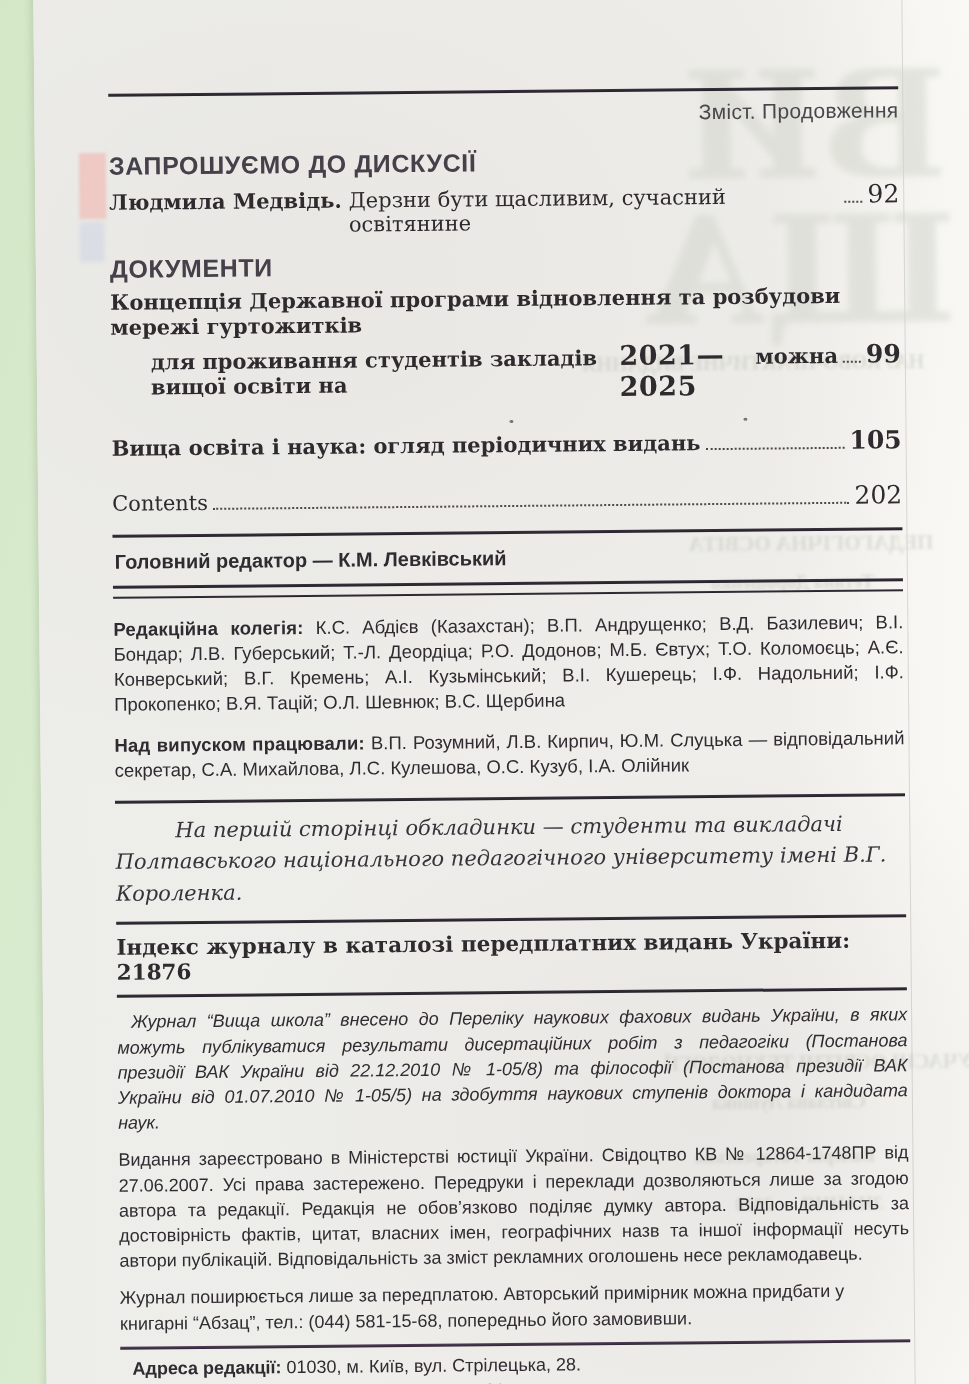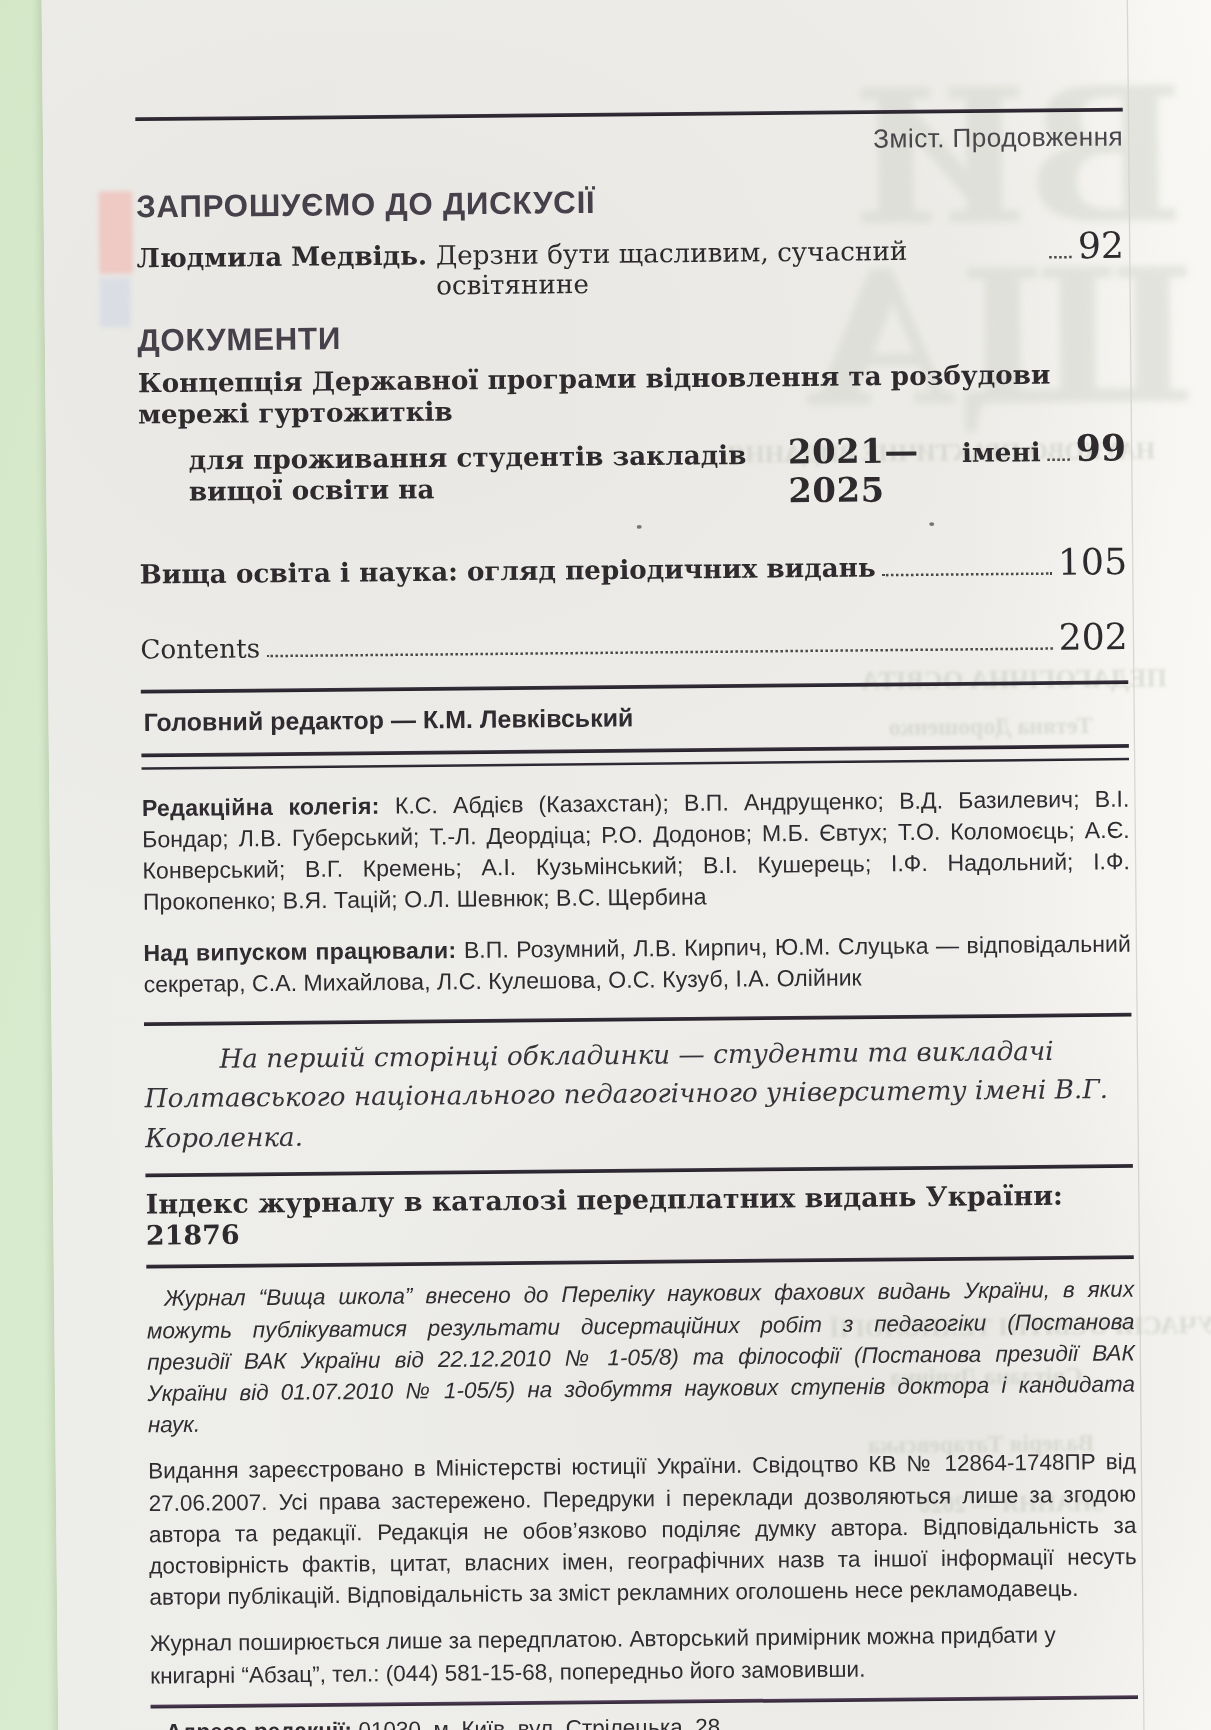--- a/index.html
+++ b/index.html
@@ -44,21 +44,21 @@
   .rule.thin{height:2px;}
   .rule.purple{background:linear-gradient(to bottom,#55405c,#2c2430);}
   .continuation{margin-top:9px;text-align:right;font-size:21px;color:#4a464c;letter-spacing:.3px;}
   .toc-heading{
     margin:22px 0 6px 0;font-size:25px;font-weight:600;letter-spacing:.6px;
     color:#45404a;
   }
   .toc-line{display:flex;align-items:baseline;font-family:"DejaVu Serif","Liberation Serif",serif;font-size:21px;color:#2e2a2e;}
   .toc-line .author{font-weight:bold;margin-right:7px;white-space:nowrap;}
   .leader{flex:1 1 auto;min-width:18px;border-bottom:2.6px dotted #4c4748;margin:0 5px 5px 5px;}
-  .pagenum{font-size:29px;white-space:nowrap;}
+  .pagenum{font-size:25px;white-space:nowrap;}
   .toc-bold{font-weight:bold;}
   .doc-line1{font-family:"DejaVu Serif","Liberation Serif",serif;font-weight:bold;font-size:21px;color:#2e2a2e;margin-top:3px;}
   .doc-line2{margin-left:40px;margin-top:5px;}
   .years{font-size:27px;letter-spacing:.5px;}
   .gap-s{height:10px;}.gap-m{height:18px;}.gap-l{height:26px;}
   .editor-line{margin:13px 0 12px 2px;font-size:20px;font-weight:bold;color:#2f2b30;}
   .dbl{margin-top:0;}
   .dbl .rule+.rule{margin-top:8px;}
   .para{font-size:18.5px;line-height:1.36;text-align:justify;color:#2f2b30;margin:0;}
   .para b{letter-spacing:.2px;}
@@ -110,30 +110,30 @@
       <span>Дерзни бути щасливим, сучасний освітянине</span>
       <span class="leader"></span>
       <span class="pagenum">92</span>
     </div>
 
     <div class="toc-heading" style="margin-top:16px;">ДОКУМЕНТИ</div>
     <div class="doc-line1">Концепція Державної програми відновлення та розбудови мережі гуртожитків</div>
     <div class="toc-line toc-bold doc-line2">
       <span>для проживання студентів закладів вищої освіти на</span>
       <span class="years" style="margin:0 7px;">2021—2025</span>
-      <span>імені</span>
+      <span>можна</span>
       <span class="leader"></span>
       <span class="pagenum">99</span>
     </div>
 
     <div class="gap-l"></div>
     <div class="toc-line toc-bold">
       <span>Вища освіта і наука: огляд періодичних видань</span>
       <span class="leader"></span>
-      <span class="pagenum" style="font-weight:normal;">105</span>
+      <span class="pagenum" style="font-weight:bold;">105</span>
     </div>
 
     <div class="gap-l"></div>
     <div class="toc-line">
       <span>Contents</span>
       <span class="leader"></span>
       <span class="pagenum">202</span>
     </div>
 
     <div class="gap-m"></div>

